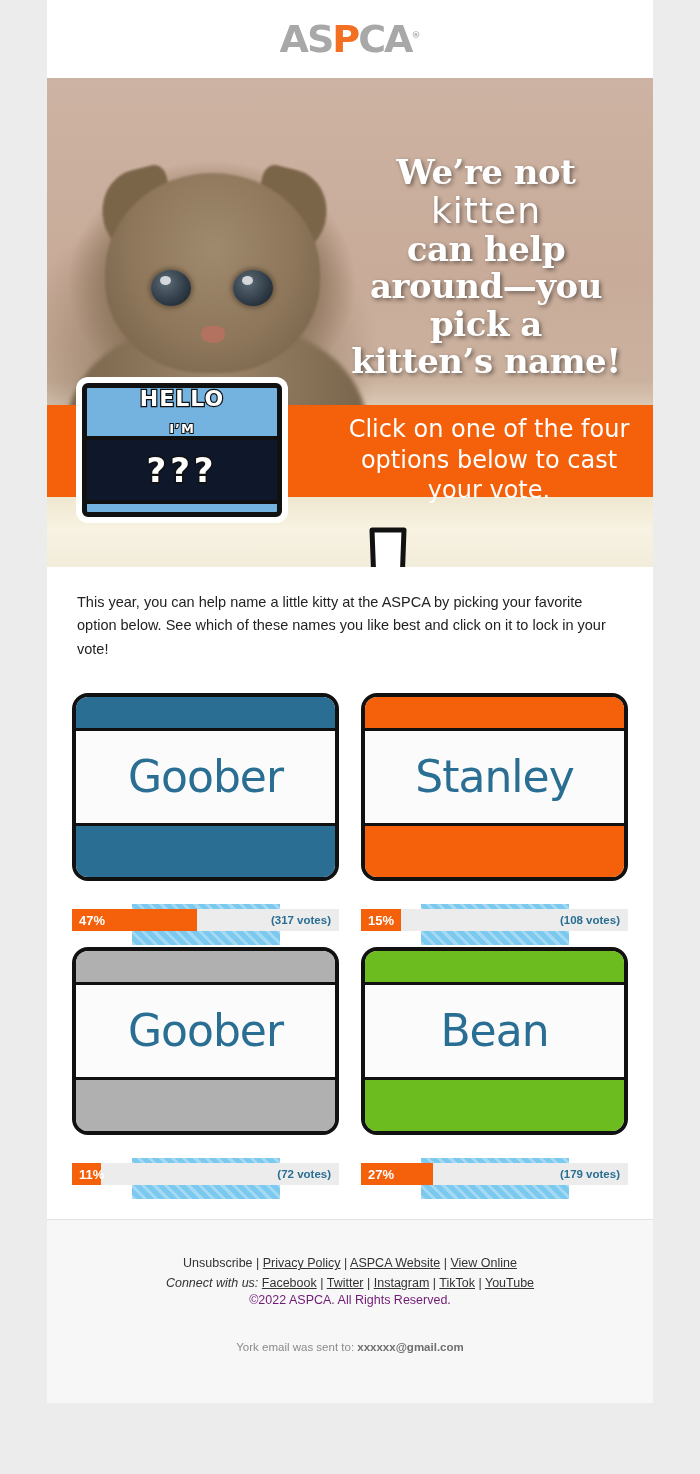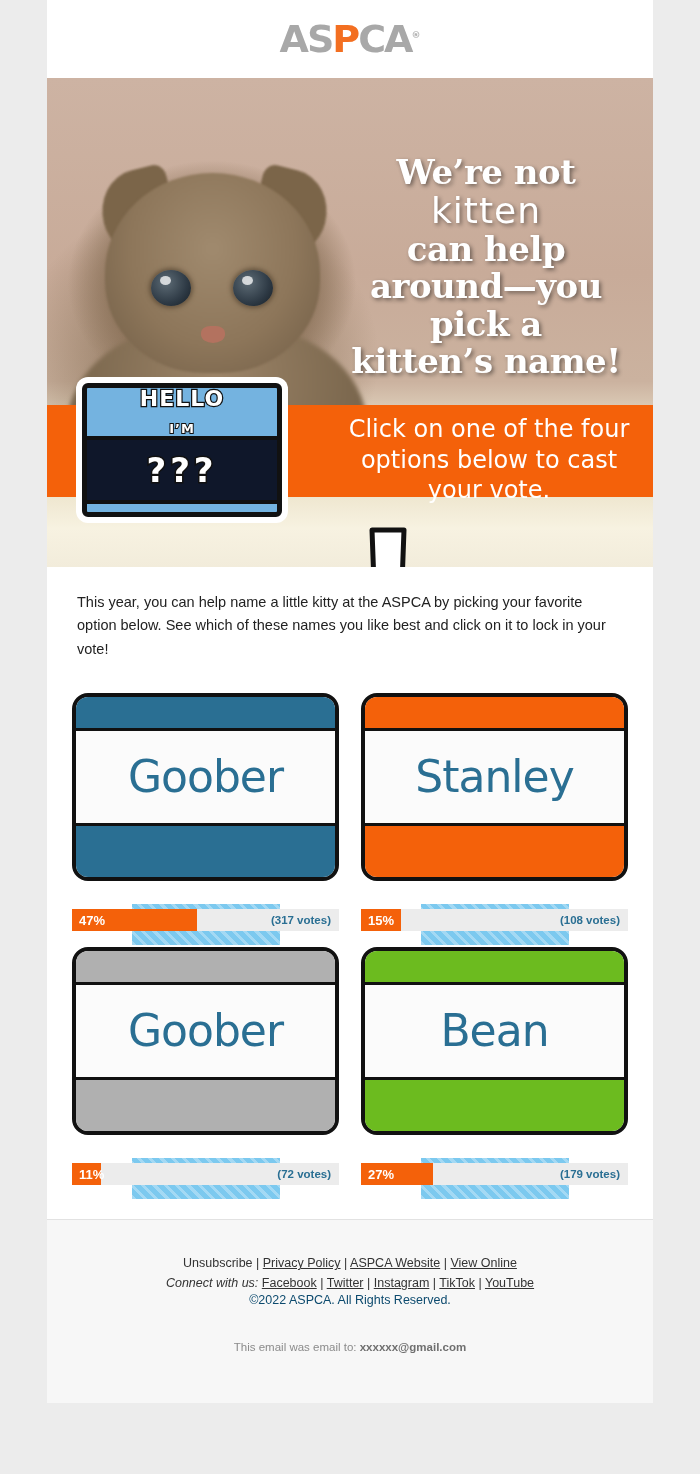--- a/index.html
+++ b/index.html
@@ -102,21 +102,21 @@
   .meter .fill { position: absolute; left: 0; top: 0; bottom: 0; background: #f4610a; }
   .meter .pct { position: relative; z-index: 2; color: #fff; font-size: 13px; font-weight: 700; padding-left: 7px; }
   .meter .votes { position: absolute; right: 8px; z-index: 2; color: #2a6f93; font-size: 11.5px; font-weight: 700; }
 
   
   .footer { background: #f7f7f7; border-top: 1px solid #e2e2e2; padding: 34px 20px 26px 20px; text-align: center; }
   .footer .links { font-size: 12.5px; color: #333; line-height: 1.55; }
   .footer .links a { color: #333; text-decoration: underline; }
   .footer .links a.nounder { text-decoration: none; }
   .footer .connect i { font-style: italic; }
-  .footer .copyright { font-size: 12.5px; color: #0c4a6e; }
+  .footer .copyright { font-size: 12.5px; color: #701a75; }
   .footer .sentto { margin-top: 34px; font-size: 11.5px; color: #8b8b8b; }
   .footer .sentto b { color: #6f6f6f; }
   .footer .sentby { margin-top: 24px; font-size: 11.5px; color: #8b8b8b; line-height: 1.7; }
 </style>
 </head>
 <body>
 
 <div class="email">
 
   <div class="logo-header">
@@ -253,20 +253,20 @@
       <span>|</span>
       <a href="#">Instagram</a>
       <span>|</span>
       <a href="#">TikTok</a>
       <span>|</span>
       <a href="#">YouTube</a>
     </div>
     <div class="copyright">©2022 ASPCA. All Rights Reserved.</div>
 
     <div class="sentto">
-      <span>This email was email to:</span>
+      <span>York email was sent to:</span>
       <b>xxxxxx@gmail.com</b>
     </div>
     <div class="sentby">
     </div>
   </div>
 
 </div>
 
 </body></html>

